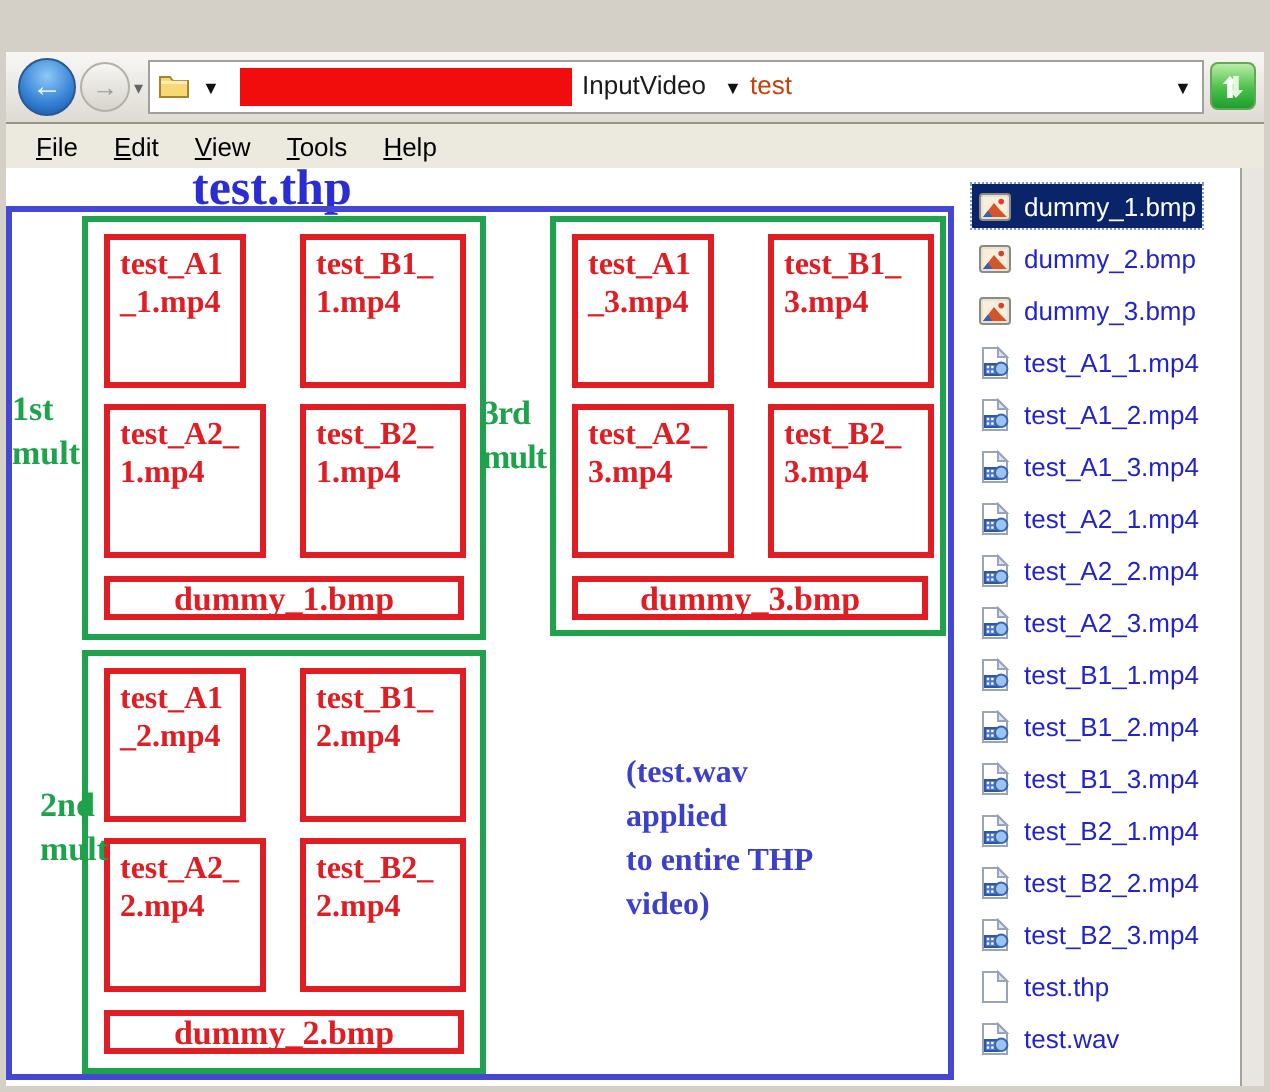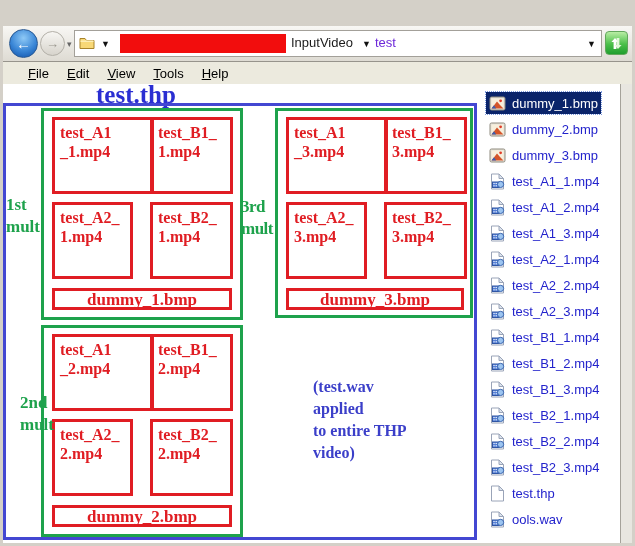--- a/index.html
+++ b/index.html
@@ -31,48 +31,48 @@
     background:linear-gradient(#f7f6f3,#d7d4cc);border:1px solid #b3b0a8;color:#9a978f;
     font-size:13px;font-weight:bold;display:flex;align-items:center;justify-content:center;box-sizing:border-box;}
   .nav-dd{position:absolute;left:64px;top:13px;font-size:9px;color:#666;}
   .addressbar{position:absolute;left:71px;top:4px;width:528px;height:27px;background:#fff;
     border:1px solid #a3a099;box-sizing:border-box;}
   .addr-folder{position:absolute;left:4px;top:4px;width:16px;height:16px;}
   .addr-dd1{position:absolute;left:26px;top:8px;font-size:9px;color:#111;}
   .addr-censor{position:absolute;left:45px;top:3px;width:166px;height:19px;background:#f20d0d;}
   .crumb1{position:absolute;left:216px;top:4px;font-size:13px;color:#1a1a1a;}
   .crumb-sep{position:absolute;left:287px;top:8px;font-size:9px;color:#111;}
-  .crumb2{position:absolute;left:300px;top:4px;font-size:13px;color:#6d28d9;}
+  .crumb2{position:absolute;left:300px;top:4px;font-size:13px;color:#c2410c;}
   .addr-dd2{position:absolute;left:512px;top:8px;font-size:9px;color:#111;}
   .refresh-btn{position:absolute;left:602px;top:5px;width:23px;height:24px;border-radius:4px;
     background:linear-gradient(#b9eda4 0%,#4cc04a 55%,#1f9e2e 100%);border:1px solid #62a75c;
     display:flex;align-items:center;justify-content:center;box-sizing:border-box;}
 
   
   .menubar{position:absolute;left:3px;top:62px;width:629px;height:22px;background:#eceade;
-    display:flex;align-items:center;padding-left:16px;box-sizing:border-box;}
+    display:flex;align-items:center;padding-left:6px;box-sizing:border-box;}
   .menu-item{font-size:13px;color:#000;padding:2px 9px;cursor:default;}
   .menu-item .accel{text-decoration:underline;}
 
   
   .content{position:absolute;left:3px;top:84px;width:617px;height:459px;background:#fff;}
   .right-gutter{position:absolute;left:620px;top:84px;width:12px;height:459px;
     background:#e8e6e0;border-left:1px solid #a5a29a;box-sizing:border-box;}
 
   
   .diag-title{position:absolute;left:96px;top:81px;font:bold 25px "Liberation Serif",serif;color:#2a2ed2;}
   .blue-box{position:absolute;left:3px;top:103px;width:474px;height:437px;
     border:3px solid #4347d2;box-sizing:border-box;}
   .group{position:absolute;border:3px solid #1ea24c;box-sizing:border-box;}
   .group1{left:41px;top:108px;width:202px;height:212px;}
   .group2{left:41px;top:325px;width:202px;height:212px;}
   .group3{left:275px;top:108px;width:198px;height:210px;}
   .cell{position:absolute;border:3px solid #e01d23;box-sizing:border-box;color:#e01d23;
     font:bold 16px "Liberation Serif",serif;line-height:19px;padding:3px 0 0 5px;white-space:pre-line;}
-  .cA1{left:8px;top:6px;width:102px;height:77px;}
+  .cA1{left:8px;top:6px;width:71px;height:77px;}
   .cB1{left:106px;top:6px;width:83px;height:77px;}
   .cA2{left:8px;top:91px;width:81px;height:77px;}
   .cB2{left:106px;top:91px;width:83px;height:77px;}
   .cDummy{left:8px;top:177px;width:180px;height:22px;text-align:center;
     padding:0;line-height:17px;font-size:17px;}
   .group3 .cDummy{width:178px;}
   .group-label{position:absolute;color:#1ea24c;font:bold 17px "Liberation Serif",serif;
     line-height:22px;white-space:pre-line;}
   .gl1{left:6px;top:194px;}
   .gl2{left:6px;top:392px;padding-left:14px;}
@@ -324,16 +324,16 @@
   <div class="file-row" style="top:482px">
     <svg class="fi">
         <use href="#i-doc"></use>
       </svg>
     <span class="fname">test.thp</span>
   </div>
   <div class="file-row" style="top:508px">
     <svg class="fi">
         <use href="#i-media"></use>
       </svg>
-    <span class="fname">ools.wav</span>
+    <span class="fname">test.wav</span>
   </div>
 
 </div>
 
 </body></html>

